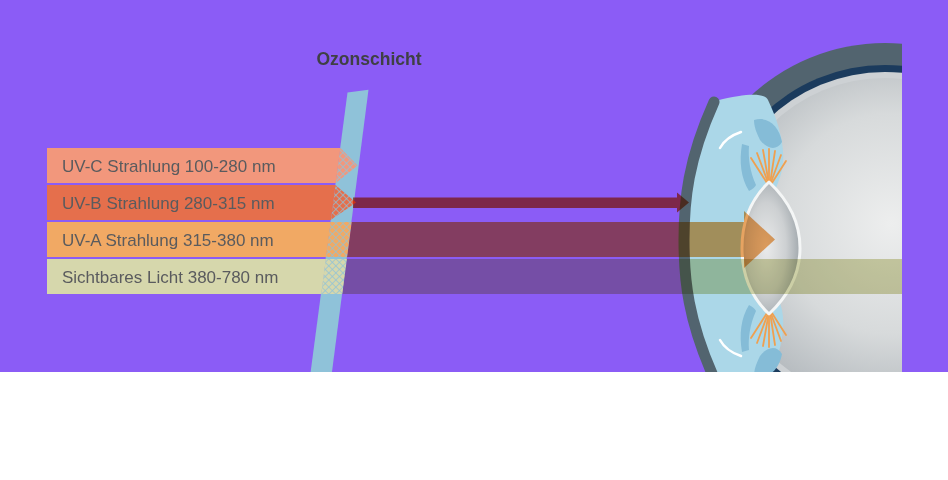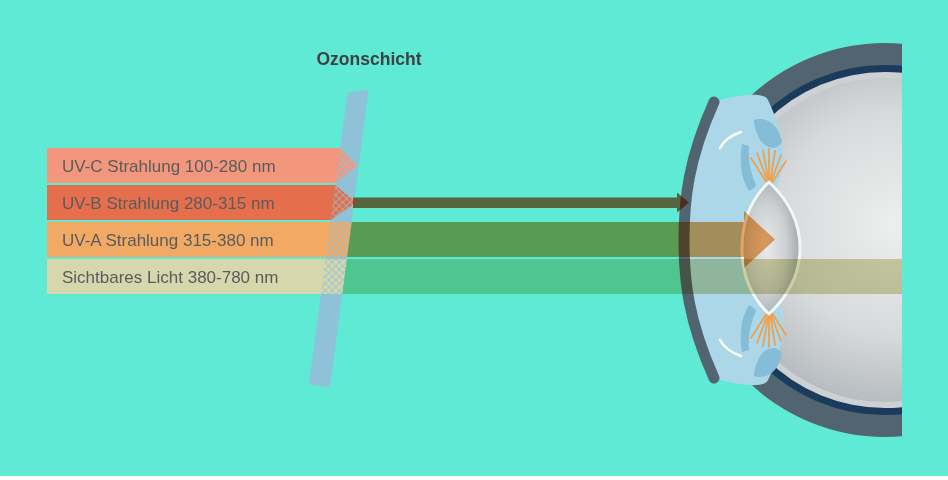--- a/index.html
+++ b/index.html
@@ -1,16 +1,16 @@
 <!DOCTYPE html>
 <html><head>
 <meta charset="utf-8">
 <style>
   html,body{margin:0;padding:0;background:#ffffff;}
-  .canvas{position:relative;width:948px;height:476px;background:#5eead4;overflow:hidden;
+  .canvas{position:relative;width:948px;height:372px;background:#8b5cf6;overflow:hidden;
           font-family:"Liberation Sans",sans-serif;}
   svg text{font-family:"Liberation Sans",sans-serif;font-size:17px;fill:#5A5B5E;}
   svg text.ozone-title{font-size:17.5px;font-weight:bold;fill:#3F4043;}
   .blend-multiply{mix-blend-mode:multiply;}
 </style>
 </head>
 <body>
 
 <div class="canvas">
 <svg width="948" height="480" viewBox="0 0 948 480" xmlns="http://www.w3.org/2000/svg">

